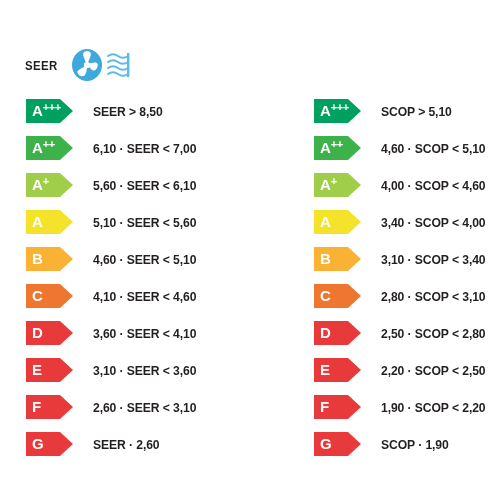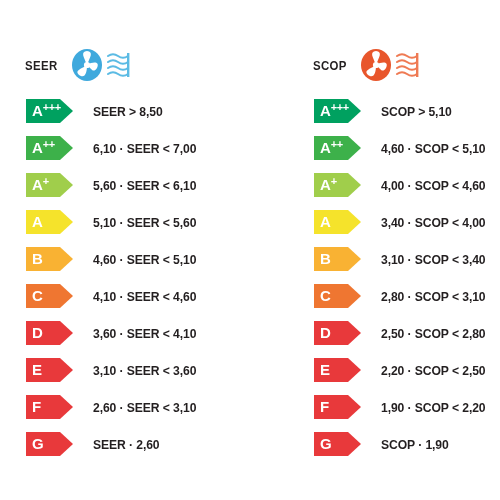--- a/index.html
+++ b/index.html
@@ -231,43 +231,20 @@
               <path d="M0 0 H34 L47 12 L34 24 H0 Z" fill="#e8393b"></path>
             </svg>
             <span class="badge-label">G</span>
           </div>
           <span class="range-text">SEER · 2,60</span>
         </div>
       </div>
   </div>
 
   <div class="column" id="col-scop">
-    <div class="col-header">
-      <span class="col-header-label">SCOP</span>
-      <span class="col-header-icon">
-        <svg width="68" height="36" viewBox="0 0 68 36" aria-hidden="true">
-          <g fill="#e8562c">
-            <ellipse cx="17" cy="18" rx="15" ry="16"></ellipse>
-          </g>
-          <g fill="#ffffff">
-            <path d="M17 18 C 14 10, 10 5, 17 4 C 24 5, 20 10, 17 18 Z"></path>
-            <path d="M17 18 C 24 14, 30 15, 27 21 C 23 27, 21 21, 17 18 Z"></path>
-            <path d="M17 18 C 17 26, 15 32, 9 28 C 4 23, 12 22, 17 18 Z"></path>
-            <circle cx="17" cy="18" r="3.1"></circle>
-          </g>
-          <g stroke="#ef7a53" stroke-width="2.1" fill="none" stroke-linecap="round">
-            <path d="M38 9 q5 -3.4 10 0 q5 3.4 10 0"></path>
-            <path d="M38 15 q5 -3.4 10 0 q5 3.4 10 0"></path>
-            <path d="M38 21 q5 -3.4 10 0 q5 3.4 10 0"></path>
-            <path d="M38 27 q5 -3.4 10 0 q5 3.4 10 0"></path>
-          </g>
-          <rect x="57" y="6" width="2.4" height="24" fill="#ef7a53"></rect>
-        </svg>
-      </span>
-    </div>
     <div class="rows">
         <div class="rating-row">
           <div class="badge">
             <svg width="48" height="24" viewBox="0 0 48 24">
               <path d="M0 0 H34 L47 12 L34 24 H0 Z" fill="#00a160"></path>
             </svg>
             <span class="badge-label">A<span class="plus">+++</span></span>
           </div>
           <span class="range-text">SCOP &gt; 5,10</span>
         </div>

